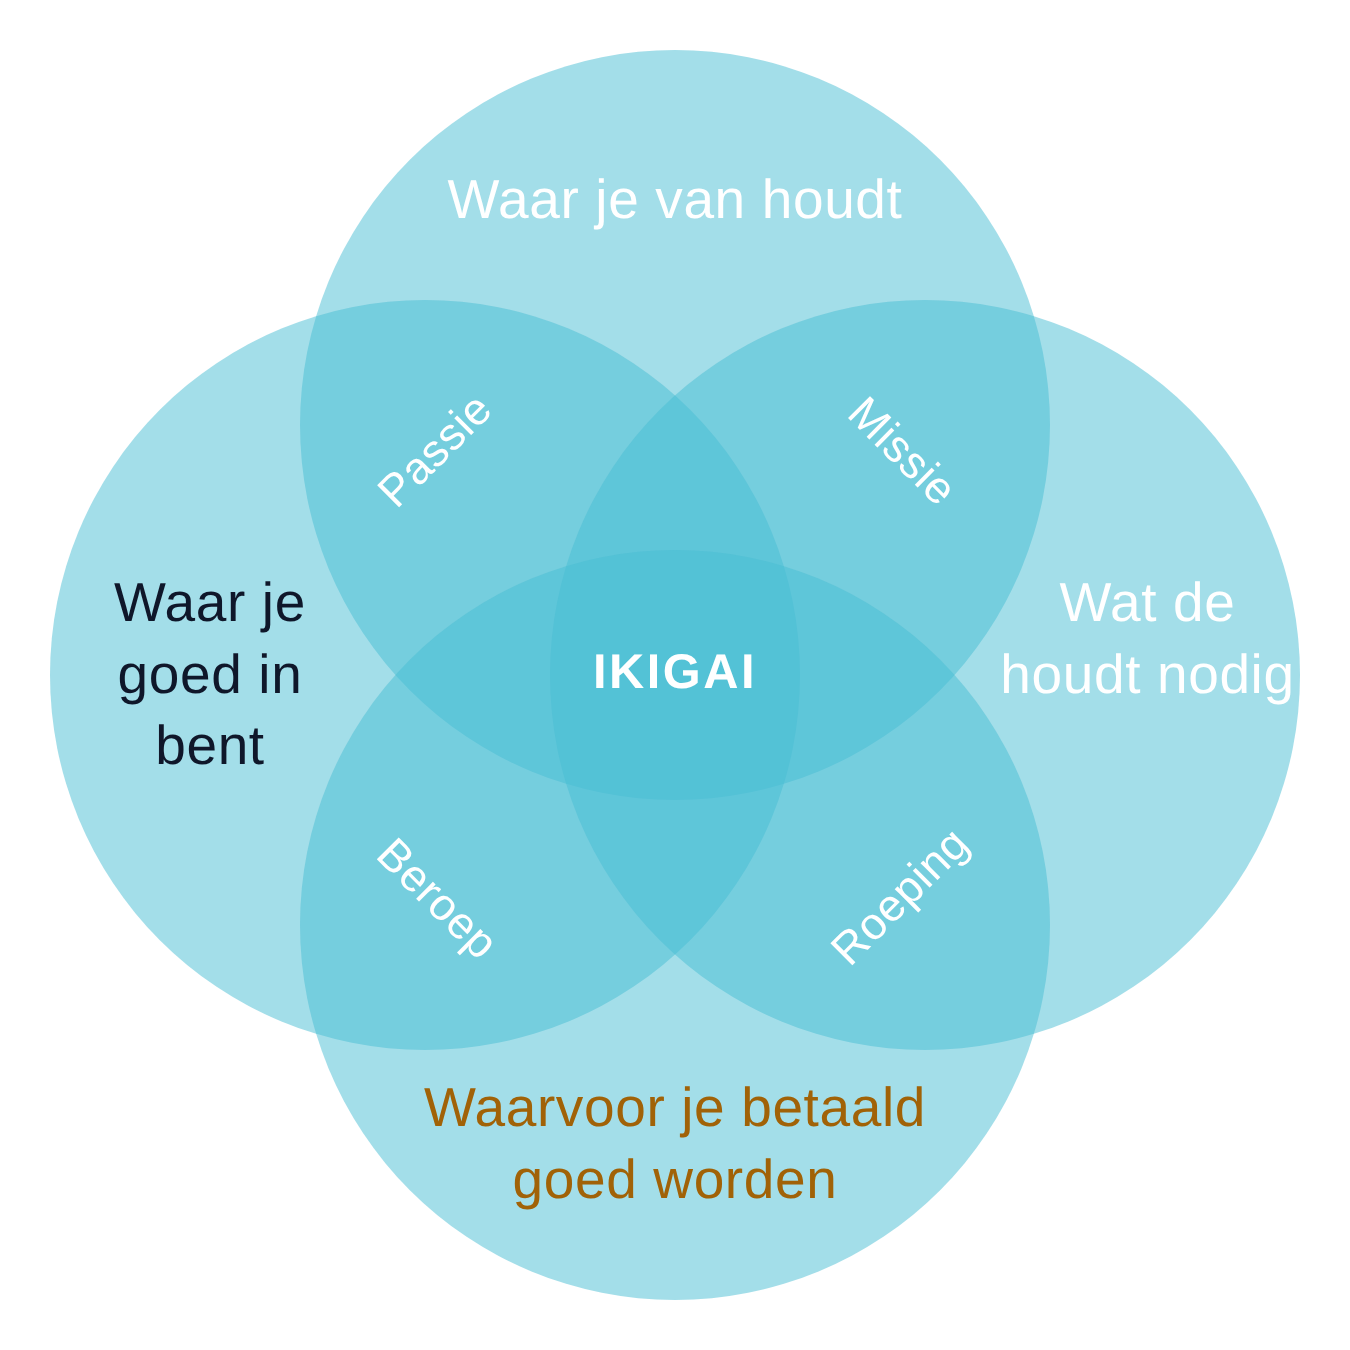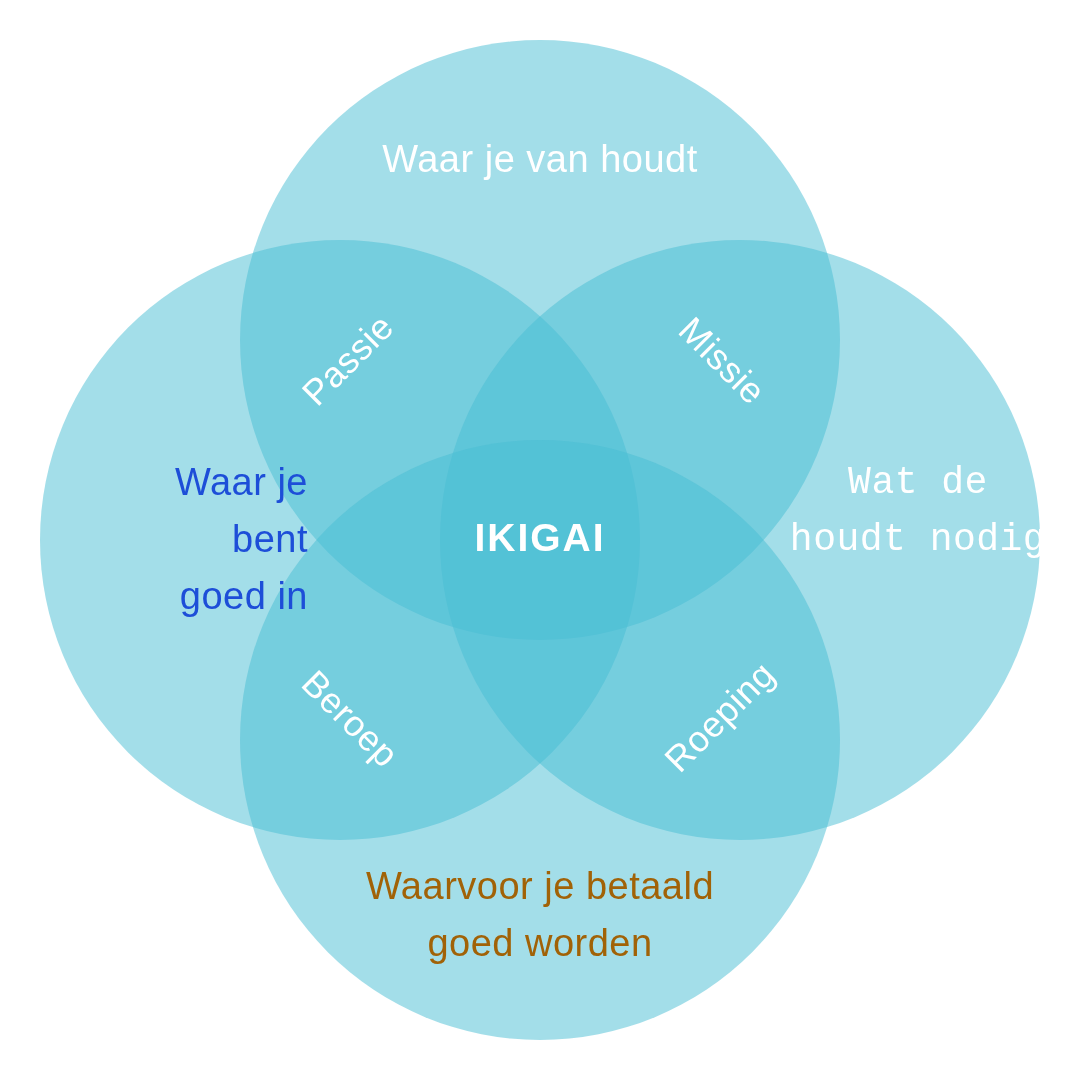--- a/index.html
+++ b/index.html
@@ -26,21 +26,21 @@
   .circle-left   { left: 40px;  top: 240px; }
   .circle-right  { left: 440px; top: 240px; }
   .circle-bottom { left: 240px; top: 440px; }
 
   .label {
     position: absolute;
     color: #ffffff;
     text-align: center;
   }
   .outer-label {
-    font-size: 38px;
+    font-size: 44px;
     line-height: 57px;
     font-weight: 400;
     letter-spacing: 0.5px;
   }
   .label-top    { left: 240px; top: 131px; width: 600px; }
   .label-left   { left: 28px;  top: 454px; width: 280px; }
   .label-right  { left: 778px; top: 454px; width: 280px; }
   .label-bottom { left: 240px; top: 858px; width: 600px; }
 
   .overlap-label {
@@ -72,27 +72,27 @@
 
   <div class="circle circle-top" style="background: rgba(72, 189, 211, 0.5);"></div>
   <div class="circle circle-left" style="background: rgba(72, 189, 211, 0.5);"></div>
   <div class="circle circle-right" style="background: rgba(72, 189, 211, 0.5);"></div>
   <div class="circle circle-bottom" style="background: rgba(72, 189, 211, 0.5);"></div>
 
   <div class="label outer-label label-top" style="color: rgb(255, 255, 255);">
     <div>Waar je van houdt</div>
   </div>
 
-  <div class="label outer-label label-left" style="color: #1d4ed8; text-align: right;">
+  <div class="label outer-label label-left" style="color: #0f172a;">
     <div>Waar je</div>
+    <div>goed in</div>
     <div>bent</div>
-    <div>goed in</div>
   </div>
 
-  <div class="label outer-label label-right" style="color: rgb(255, 255, 255); font-family: Liberation Mono, monospace;">
+  <div class="label outer-label label-right" style="color: rgb(255, 255, 255);">
     <div>Wat de</div>
     <div>houdt nodig</div>
   </div>
 
   <div class="label outer-label label-bottom" style="color: #a16207;">
     <div>Waarvoor je betaald</div>
     <div>goed worden</div>
   </div>
 
   <div class="label overlap-label label-passie" style="color: rgb(255, 255, 255);">Passie</div>

